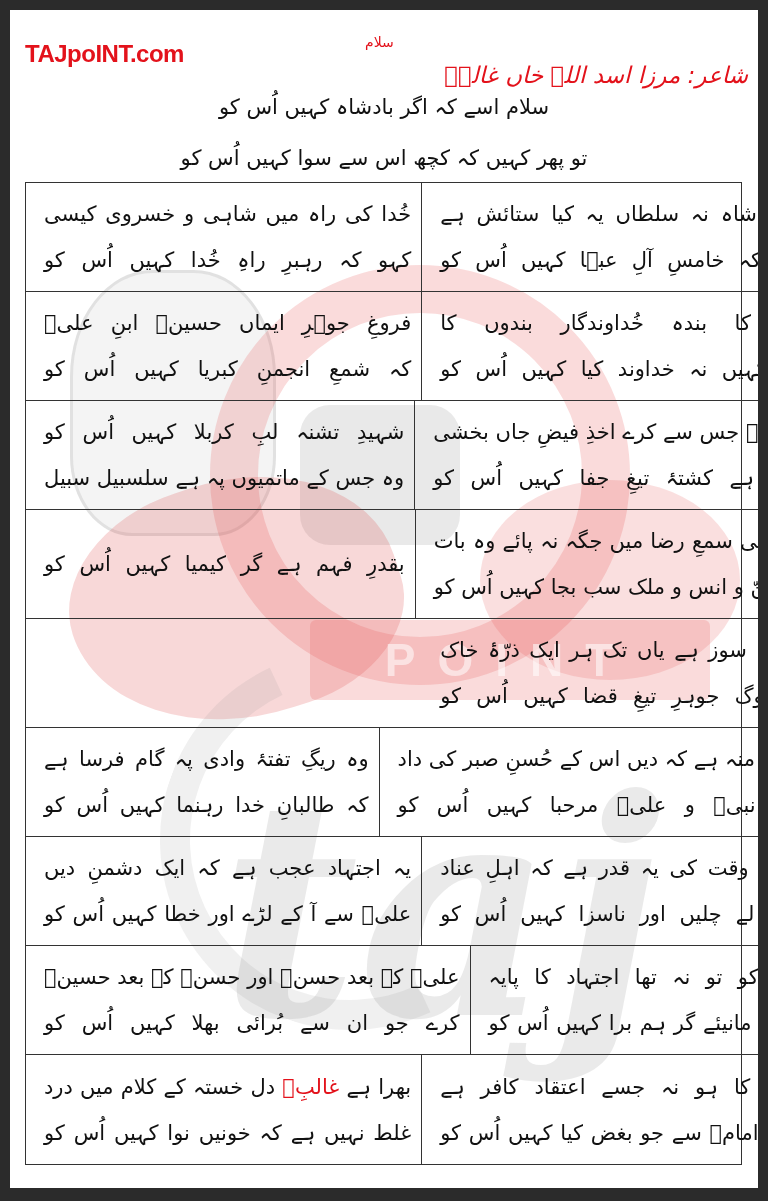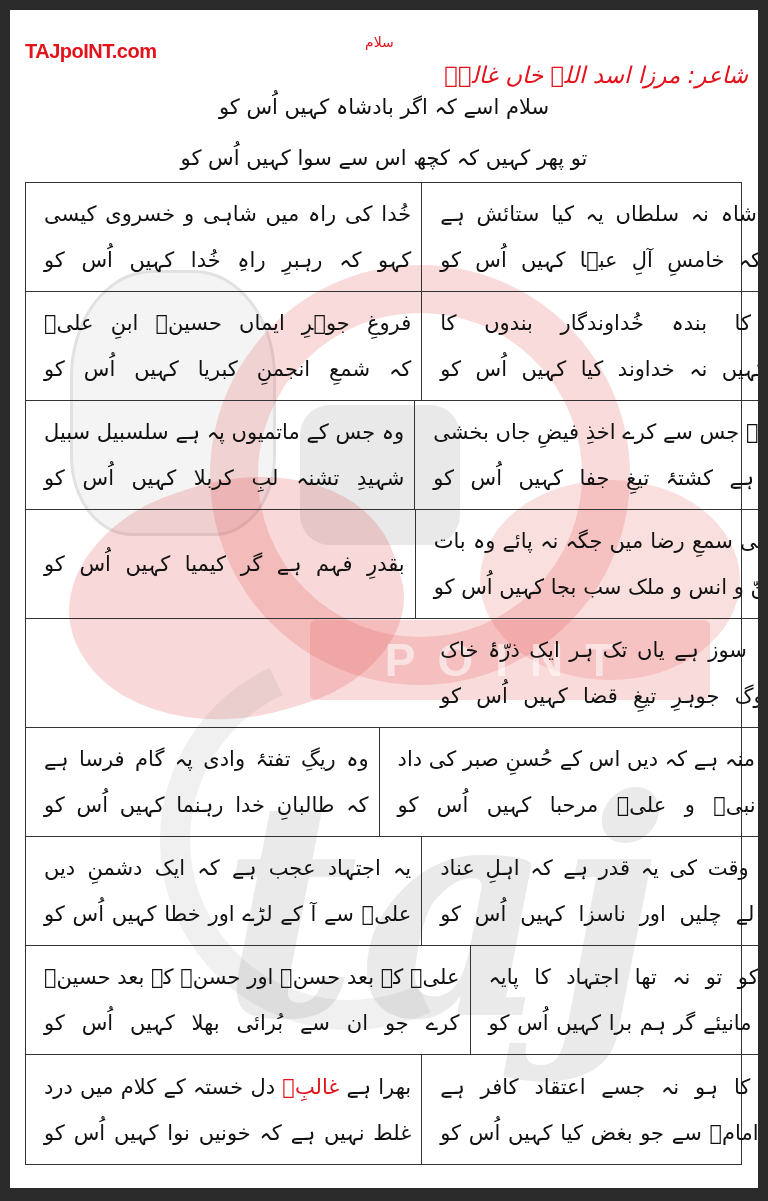--- a/index.html
+++ b/index.html
@@ -86,21 +86,21 @@
     box-sizing: border-box;
     transform: rotate(20deg);
   }
 
   
   .site-brand {
     position: absolute;
     left: 15px; top: 30px;
     font-family: "Liberation Sans", sans-serif;
     font-weight: bold;
-    font-size: 20px;
+    font-size: 24px;
     color: #e3121b;
     letter-spacing: -0.5px;
   }
   .poem-type {
     position: absolute;
     left: 355px; top: 24px;
     font-family: "DejaVu Sans", sans-serif;
     font-size: 14px;
     color: #e3121b;
     direction: rtl;
@@ -209,22 +209,22 @@
         <div class="verse-line">کہ شمعِ انجمنِ کبریا کہیں اُس کو</div>
       </div>
     </div>
 
     <div class="verse-row">
       <div class="verse-cell">
         <div class="verse-line">مسیحؑ جس سے کرے اخذِ فیضِ جاں بخشی</div>
         <div class="verse-line">ستم ہے کشتۂ تیغِ جفا کہیں اُس کو</div>
       </div>
       <div class="verse-cell">
+        <div class="verse-line">شہیدِ تشنہ لبِ کربلا کہیں اُس کو</div>
         <div class="verse-line">وہ جس کے ماتمیوں پہ ہے سلسبیل سبیل</div>
-        <div class="verse-line">شہیدِ تشنہ لبِ کربلا کہیں اُس کو</div>
       </div>
     </div>
 
     <div class="verse-row">
       <div class="verse-cell">
         <div class="verse-line">عدو کی سمعِ رضا میں جگہ نہ پائے وہ بات</div>
         <div class="verse-line">کہ جنّ و انس و ملک سب بجا کہیں اُس کو</div>
       </div>
       <div class="verse-cell">
         <div class="verse-line">بقدرِ فہم ہے گر کیمیا کہیں اُس کو</div>

